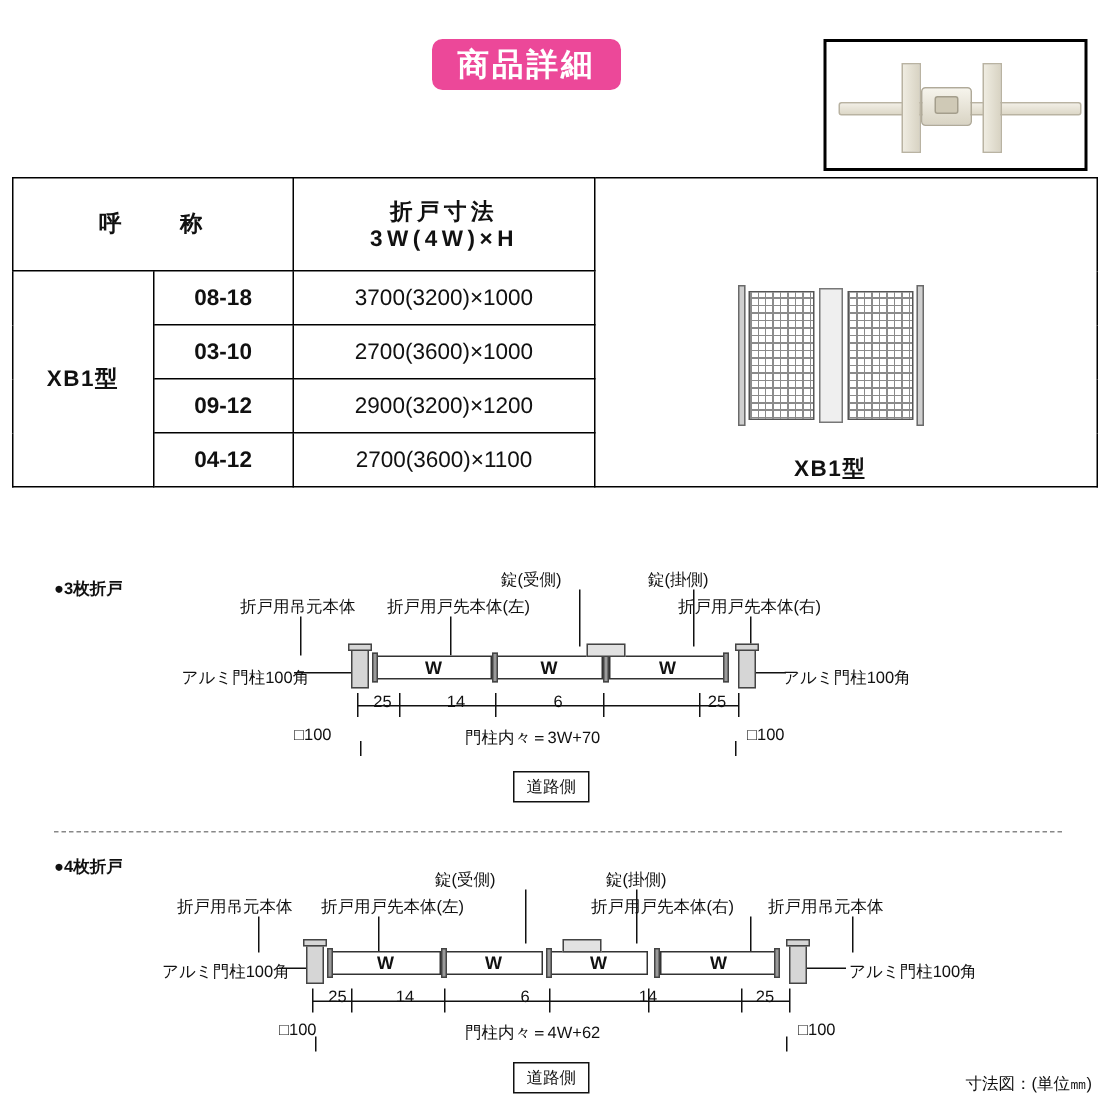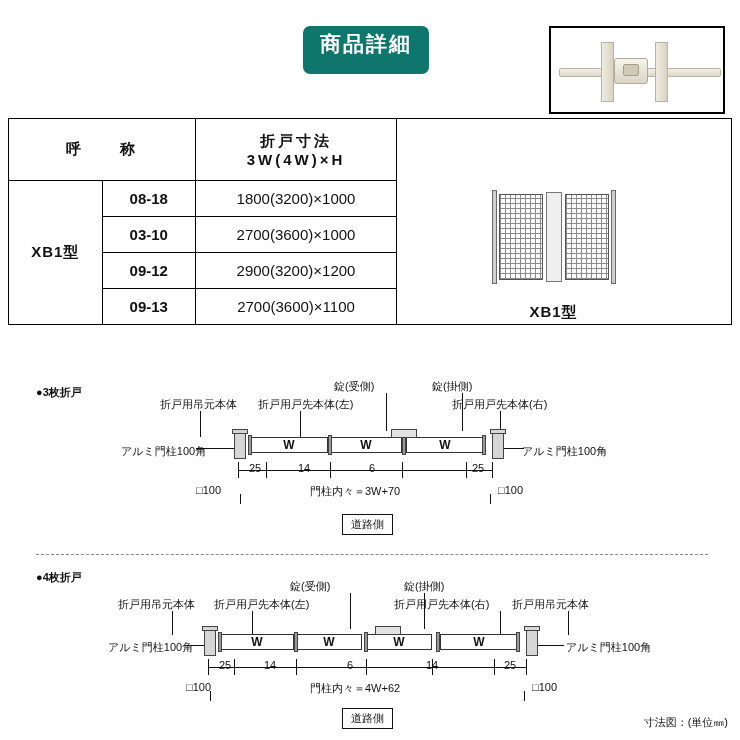--- a/index.html
+++ b/index.html
@@ -6,24 +6,24 @@
   body{
     width:740px;height:740px;
     background:#ffffff;
     font-family:"Liberation Sans","DejaVu Sans",sans-serif;
     color:#111;
     position:relative;
     overflow:hidden;
   }
   
   .title-badge{
-    position:absolute;left:303px;top:26px;
-    background:#0f766e;color:#fff;
+    position:absolute;left:288px;top:26px;
+    background:#ec4899;color:#fff;
     font-size:21px;font-weight:bold;
-    padding:7px 17px 20px 17px;
+    padding:7px 17px 6px 17px;
     border-radius:7px;
     letter-spacing:2px;
     line-height:1;
   }
   
   .photo-box{
     position:absolute;left:549px;top:26px;
     width:176px;height:88px;
     border:2px solid #000;
     background:#fff;
@@ -174,32 +174,32 @@
       <div>折戸寸法</div>
       <div>3W(4W)×H</div>
     </td>
     <td class="th-dark" rowspan="5">
       <div style="margin-top:-140px;">姿　図</div>
     </td>
   </tr>
   <tr class="row-h">
     <td class="cell-model" rowspan="4" style="width:92px;">XB1型</td>
     <td class="cell-code" style="width:94px;">08-18</td>
-    <td class="cell-dim">1800(3200)×1000</td>
+    <td class="cell-dim">3700(3200)×1000</td>
   </tr>
   <tr class="row-h">
     <td class="cell-code">03-10</td>
     <td class="cell-dim">2700(3600)×1000</td>
   </tr>
   <tr class="row-h">
     <td class="cell-code">09-12</td>
     <td class="cell-dim">2900(3200)×1200</td>
   </tr>
   <tr class="row-h">
-    <td class="cell-code">09-13</td>
+    <td class="cell-code">04-12</td>
     <td class="cell-dim">2700(3600)×1100</td>
   </tr>
 </tbody>
   </table>
 
 <div style="position:absolute;left:375px;top:180px;width:357px;height:152px;">
   <div class="gate-wrap">
     <div class="gate-fig">
       <div class="post pl"></div>
       <div class="post pr"></div>

